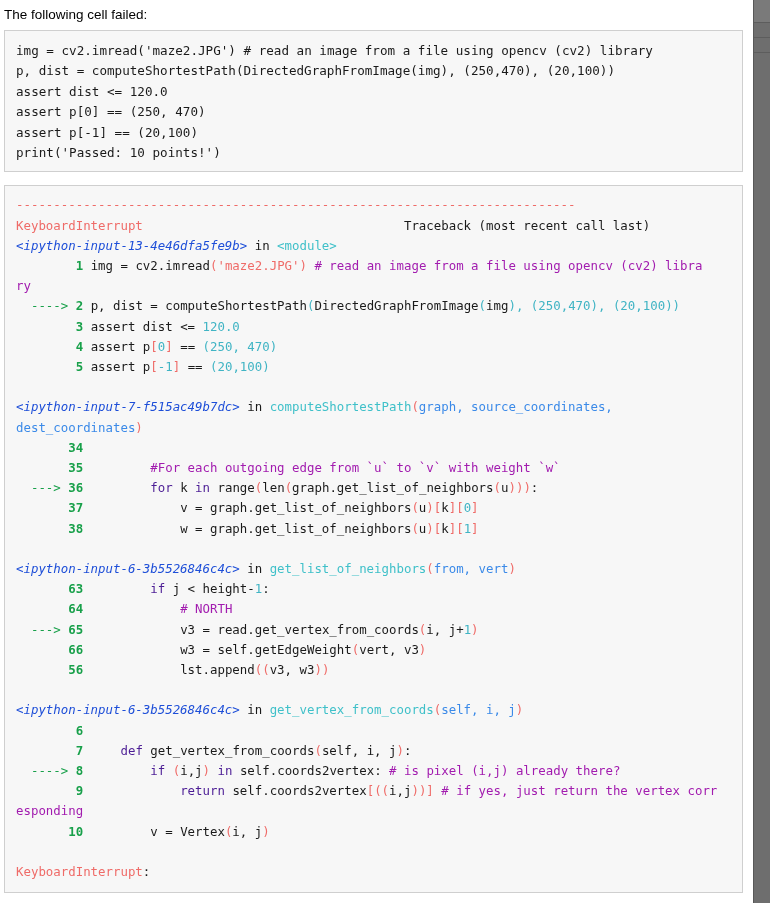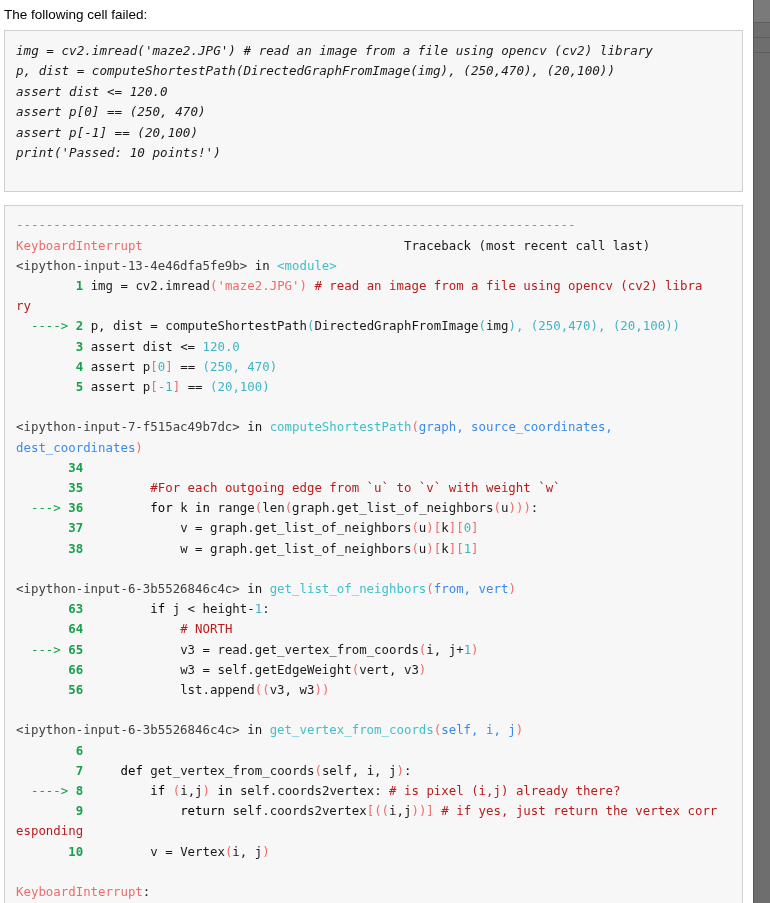--- a/index.html
+++ b/index.html
@@ -66,22 +66,21 @@
   }
 
   .cell-box {
     background: #f7f7f7;
     border: 1px solid #cfcfcf;
     margin: 0 10px 0 4px;
     padding: 9px 10px 9px 11px;
     box-sizing: border-box;
   }
   .cell-box.input-box {
-    padding: 10px 10px 28px 11px;
-    font-style: italic;
+    padding: 10px 10px 8px 11px;
   }
   .cell-box.output-box {
     margin-top: 13px;
     padding: 9px 10px 10px 11px;
   }
 
   pre.code {
     margin: 0;
     padding: 0;
     font-family: "DejaVu Sans Mono", "Liberation Mono", monospace;
@@ -93,24 +92,24 @@
     tab-size: 4;
   }
   pre.code.tb {
     font-size: 12.4px;
     line-height: 20.2px;
   }
 
   
   .t-plain  { color: #1a1a1a; }
   .t-str    { color: #ef6b68; }
-  .t-com    { color: #b91c1c; }
+  .t-com    { color: #a21caf; }
   .t-num    { color: #40b4c4; }
-  .t-kw     { color: #000000; }
-  .t-name   { color: #404040; }
+  .t-kw     { color: #4c1d95; }
+  .t-name   { color: #1d4ed8; font-style: italic; }
   .t-fn     { color: #3fc0c9; text-align: center; }
   .t-arg    { color: #3b8ae8; }
   .t-punc   { color: #ef6b68; }
   .t-err    { color: #ef6b68; margin-top: 35px; }
   .t-dash   { color: #ef6b68; }
   .t-lno    { color: #18a04a; font-weight: bold; }
   .t-arrow  { color: #18a04a; }
 </style>
 </head>
 <body>

